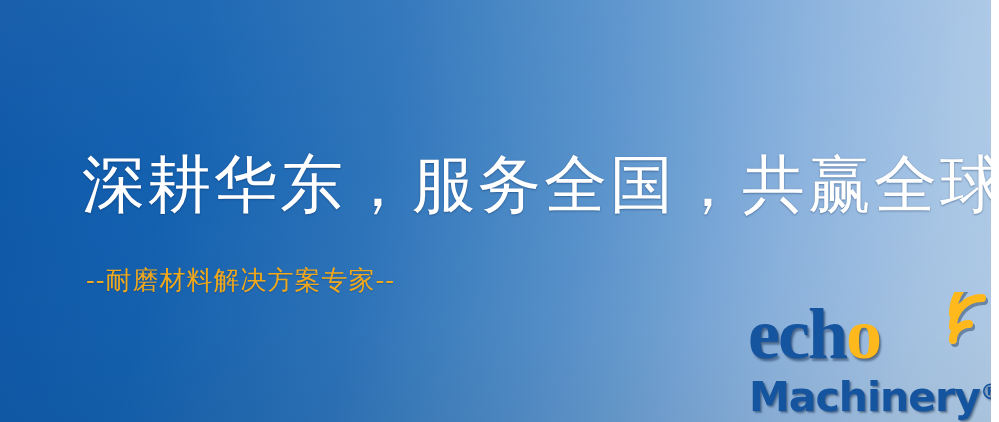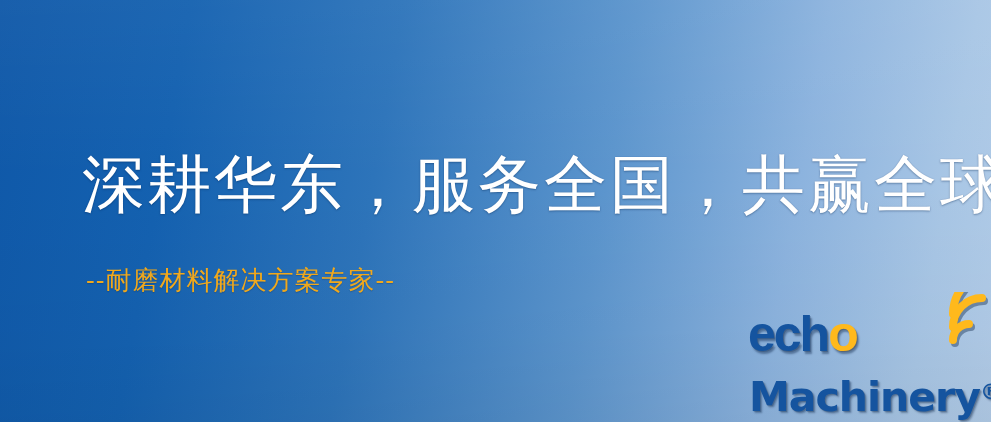--- a/index.html
+++ b/index.html
@@ -78,23 +78,23 @@
     width: 248px;
     height: 122px;
   }
 
   #logo-wordmark {
     position: absolute;
     left: 0;
     top: 0;
     height: 76px;
     line-height: 76px;
-    font-family: Liberation Sans, sans-serif;
+    font-family: Liberation Serif, serif;
     font-weight: bold;
-    font-size: 50px;
+    font-size: 72px;
     letter-spacing: -2px;
     white-space: nowrap;
   }
 
   .wm-blue {
     color: #15549f;
     text-shadow:
       2px 3px 2px rgba(0, 25, 60, 0.40),
       1px 1px 0 rgba(0, 25, 60, 0.20);
   }

